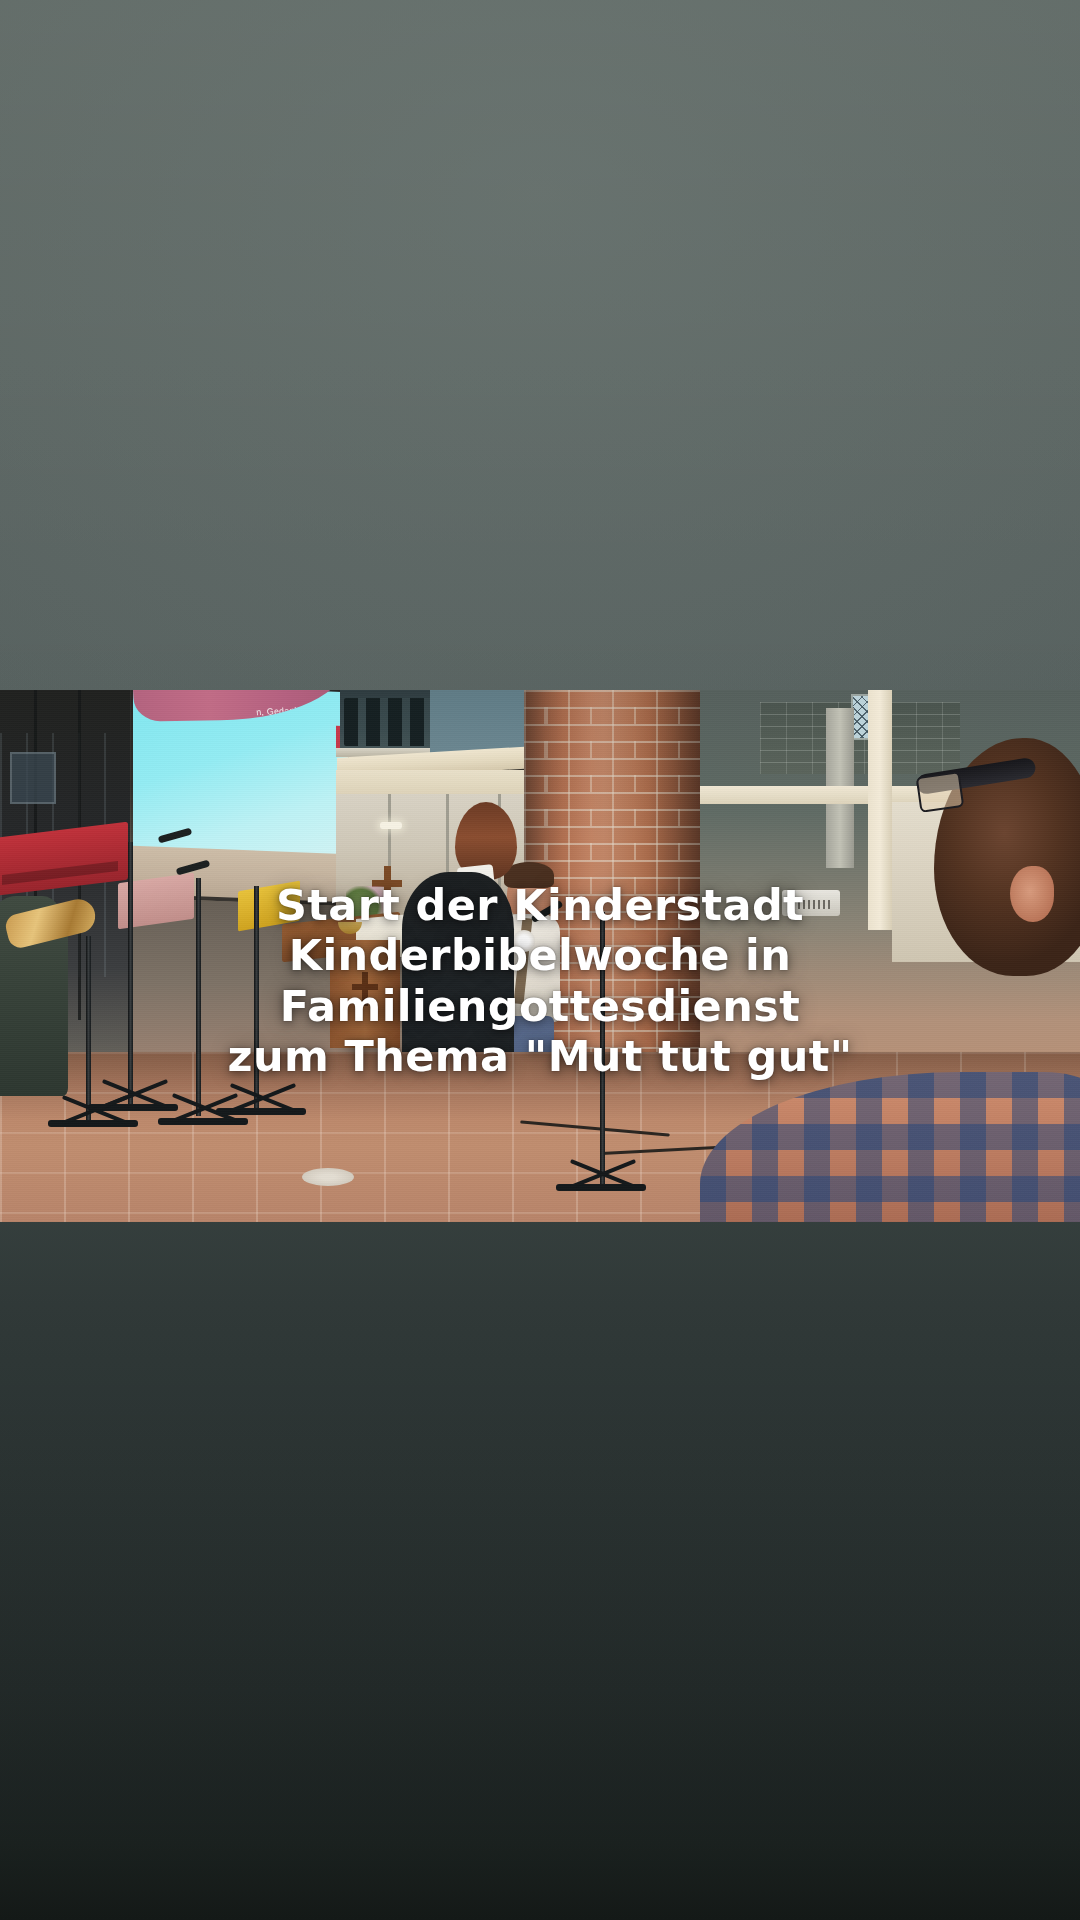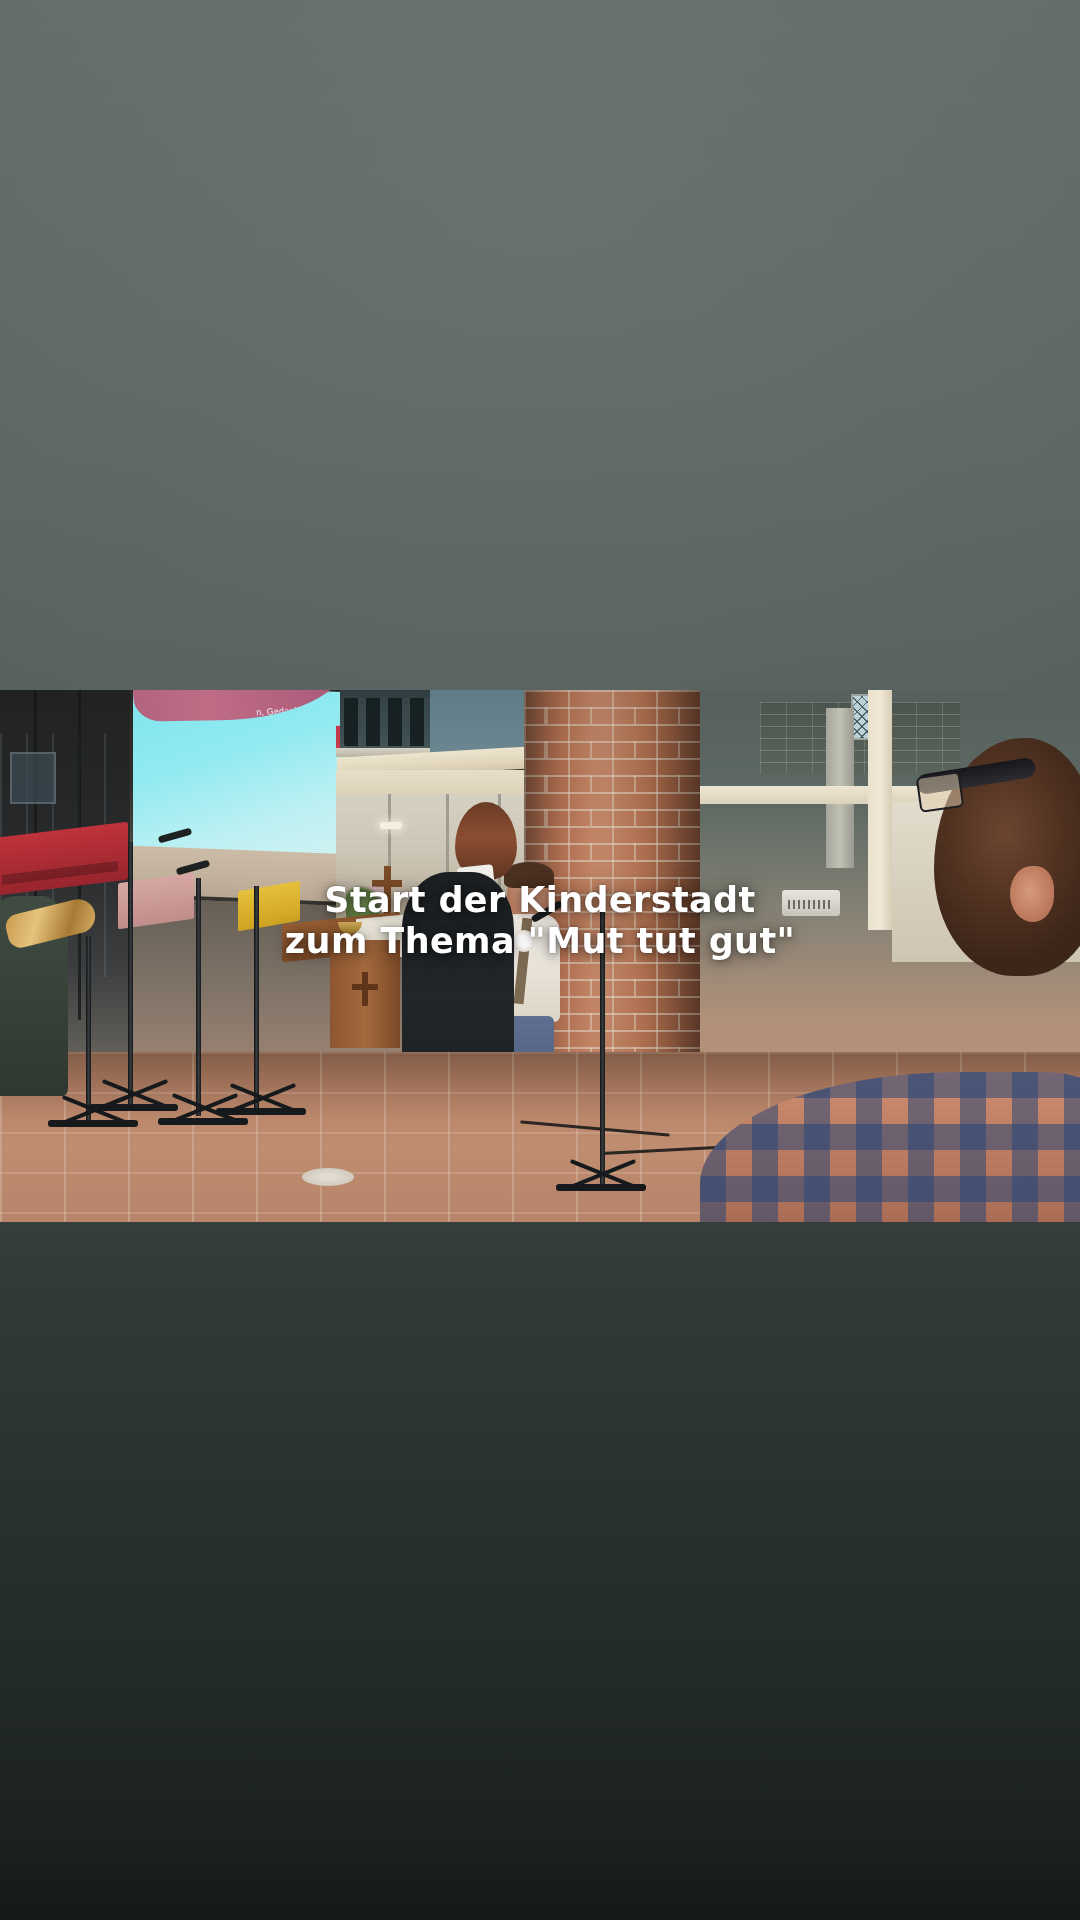--- a/index.html
+++ b/index.html
@@ -608,21 +608,21 @@
 
   
   .caption {
     position: absolute;
     left: 0;
     right: 0;
     top: 880px;
     text-align: center;
     font-family: "DejaVu Sans", sans-serif;
     font-weight: 700;
-    font-size: 35px;
+    font-size: 43px;
     line-height: 1.17;
     color: #ffffff;
     letter-spacing: .4px;
     text-shadow:
       0 0 2px rgba(0,0,0,.35),
       0 2px 10px rgba(0,0,0,.45),
       0 0 22px rgba(0,0,0,.30);
     padding: 0 28px;
     pointer-events: none;
     z-index: 5;
@@ -740,16 +740,18 @@
       <div class="fg-glasses"></div>
       <div class="fg-glass-lens"></div>
       <div class="fg-shoulder"></div>
 
       <div class="grain"></div>
     </div>
   </div>
 
   <div class="caption">
     <span class="caption-line">Start der Kinderstadt</span>
+    <span class="caption-line">Kinderbibelwoche in</span>
+    <span class="caption-line">Familiengottesdienst</span>
     <span class="caption-line">zum Thema "Mut tut gut"</span>
   </div>
 
 </div>
 
 </body></html>

